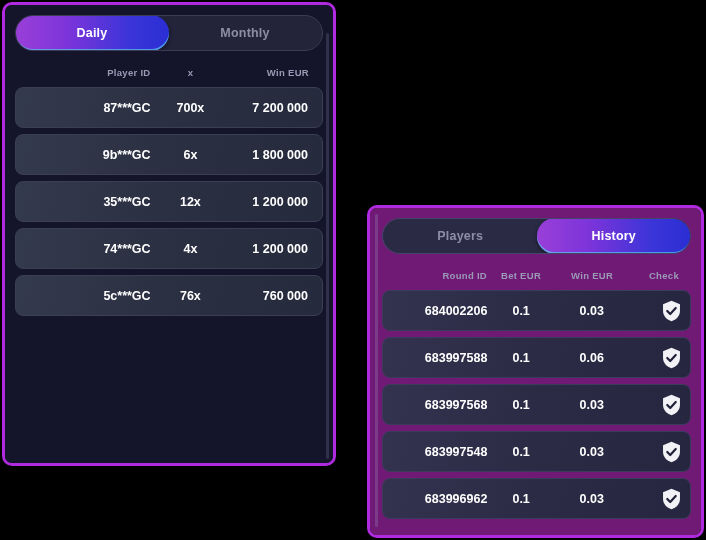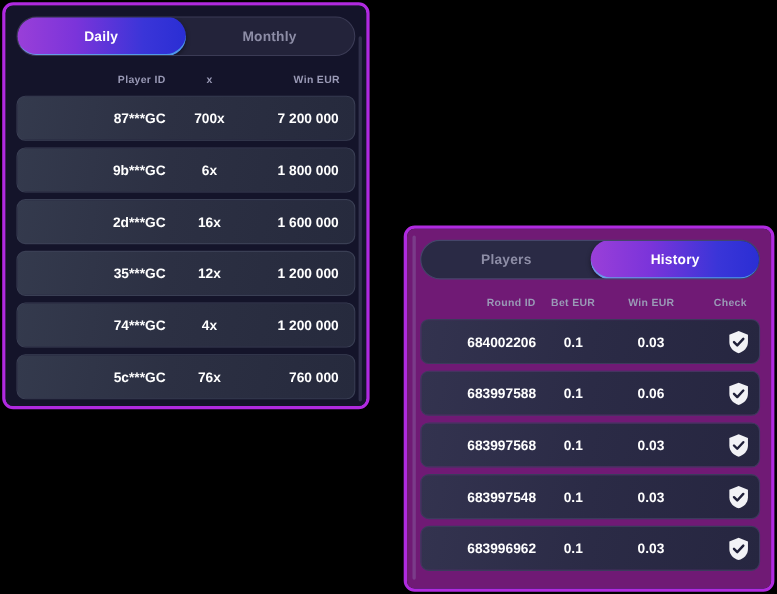--- a/index.html
+++ b/index.html
@@ -35,21 +35,21 @@
     height: 100%;
     box-sizing: border-box;
     overflow: hidden;
   }
 
   
   #leaderboard-panel {
     left: 2px;
     top: 2px;
     width: 334px;
-    height: 370px;
+    height: 464px;
   }
   #leaderboard-panel .panel-inner {
     background: #14142a;
     padding: 10px 10px 0 10px;
   }
 
   
   #history-panel {
     left: 367px;
     top: 205px;
@@ -189,25 +189,20 @@
           <div class="lb-c1">87***GC</div>
           <div class="lb-c2">700x</div>
           <div class="lb-c3">7 200 000</div>
         </div>
         <div class="row">
           <div class="lb-c1">9b***GC</div>
           <div class="lb-c2">6x</div>
           <div class="lb-c3">1 800 000</div>
         </div>
         <div class="row">
-          <div class="lb-c1">2d***GC</div>
-          <div class="lb-c2">16x</div>
-          <div class="lb-c3">1 600 000</div>
-        </div>
-        <div class="row">
           <div class="lb-c1">35***GC</div>
           <div class="lb-c2">12x</div>
           <div class="lb-c3">1 200 000</div>
         </div>
         <div class="row">
           <div class="lb-c1">74***GC</div>
           <div class="lb-c2">4x</div>
           <div class="lb-c3">1 200 000</div>
         </div>
         <div class="row">

